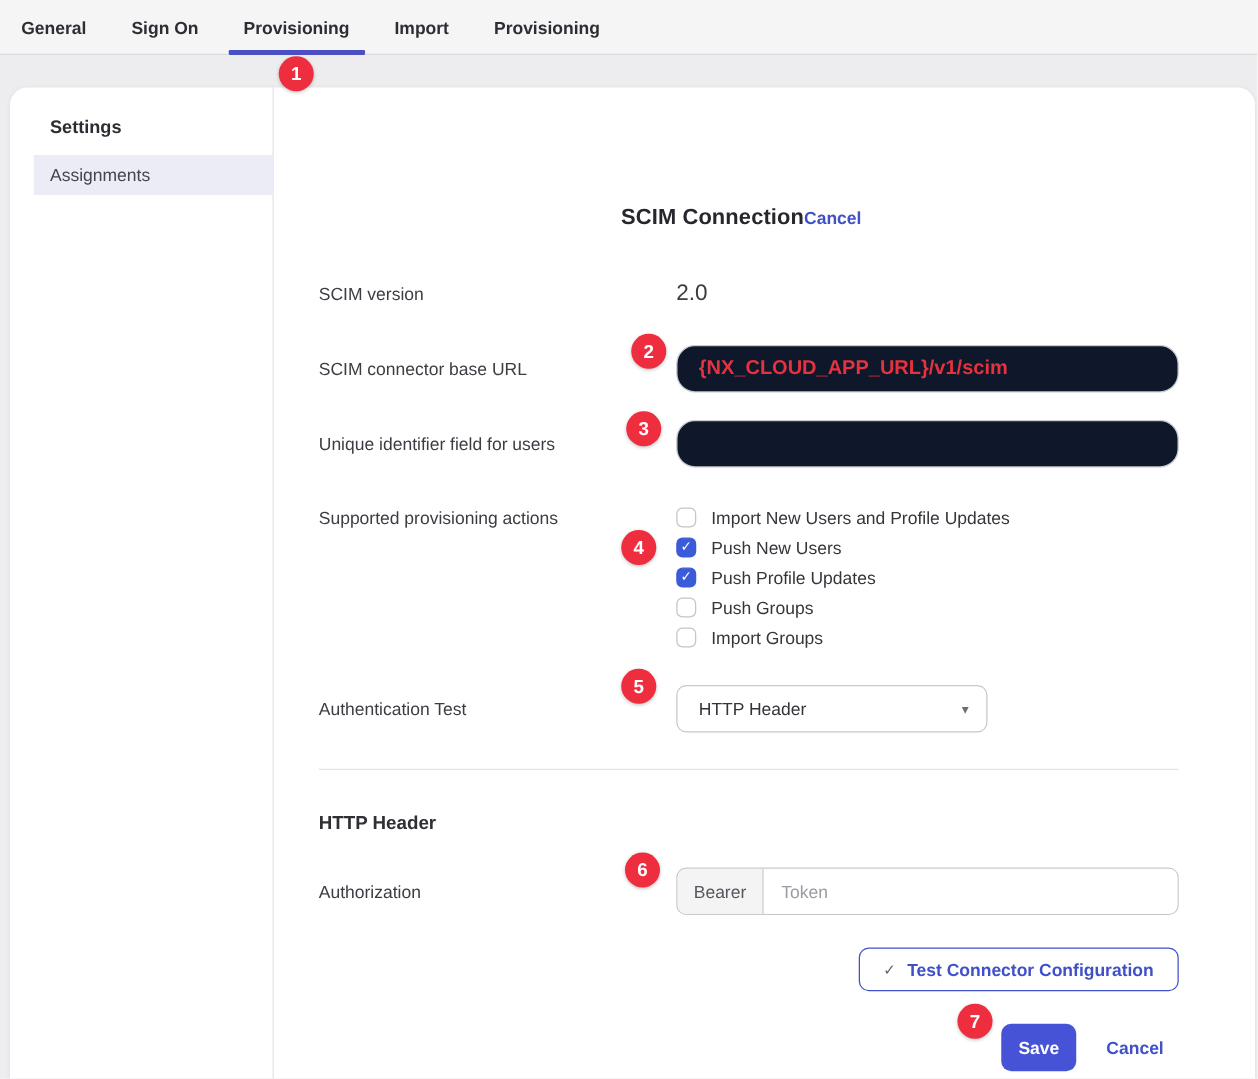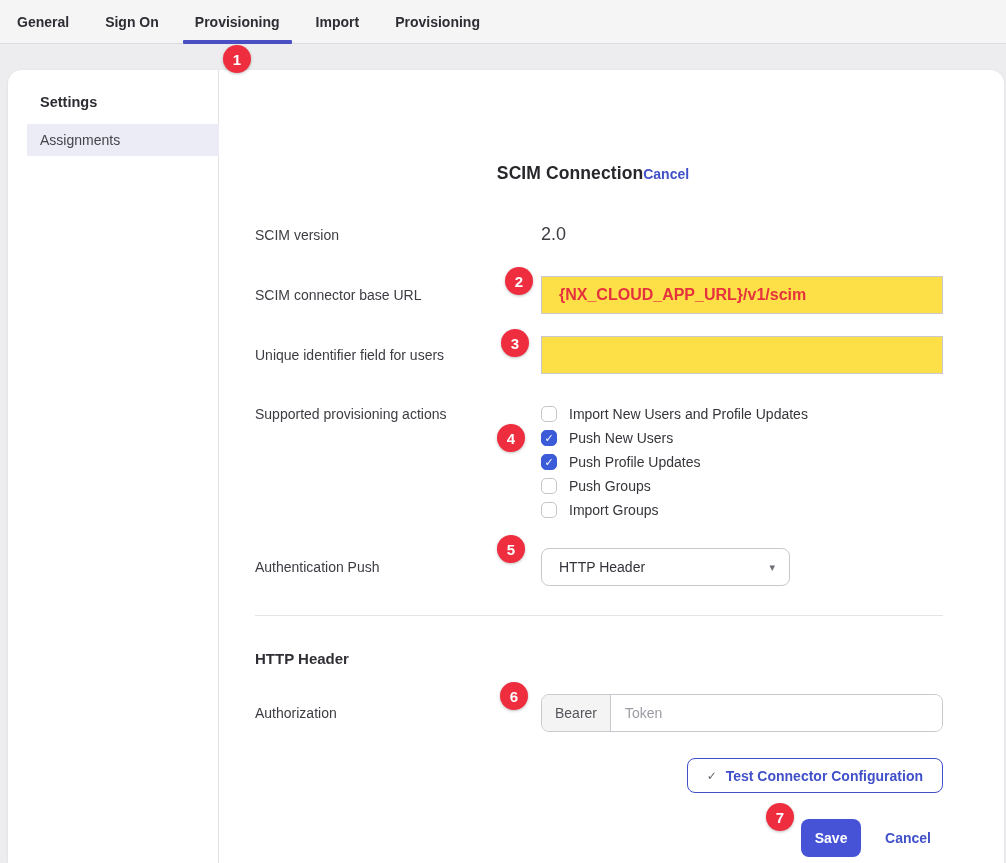--- a/index.html
+++ b/index.html
@@ -61,22 +61,22 @@
 
   .head-row{display:flex;align-items:center;justify-content:center;}
   .panel-title{font-size:17.5px;font-weight:700;color:#26262b;letter-spacing:.1px;}
   .link{color:var(--accent-blue);font-size:14px;font-weight:700;cursor:pointer;text-decoration:none;}
   .head-row .link{margin-right:12px;}
 
   .version-row{margin-top:40px;}
   .version-val{font-size:18px;color:#3c3c43;}
 
   .input{
-    width:100%;height:38px;border:1px solid #c8c8ce;border-radius:0;
-    font-family:inherit;font-size:14px;color:#33333a;padding:0 14px;outline:none;background:#fde047;
+    width:100%;height:38px;border:1px solid #c8c8ce;border-radius:15px;
+    font-family:inherit;font-size:14px;color:#33333a;padding:0 14px;outline:none;background:#0f172a;
   }
   .input.red-url{color:var(--url-red);font-weight:700;font-size:16px;padding:0 17px;}
 
   .baseurl-row{margin-top:31px;}
   .unique-row{margin-top:22px;}
 
   .actions-row{margin-top:28px;align-items:flex-start;}
   .actions-row .lbl{padding-top:4px;}
   .cb-row{display:flex;align-items:center;height:24px;cursor:pointer;}
   .cb{
@@ -230,21 +230,21 @@
       </div>
 
       <div class="cb-row">
         <span class="cb"></span>
         <span class="cb-label">Import Groups</span>
       </div>
     </div>
     </div>
 
     <div class="row auth-row">
-      <div class="lbl">Authentication Push</div>
+      <div class="lbl">Authentication Test</div>
       <div class="ctl">
         <div class="dropdown">
           <span class="dd-value">HTTP Header</span>
           <span class="caret">▾</span>
         </div>
       </div>
     </div>
 
     <div class="divider"></div>
 

